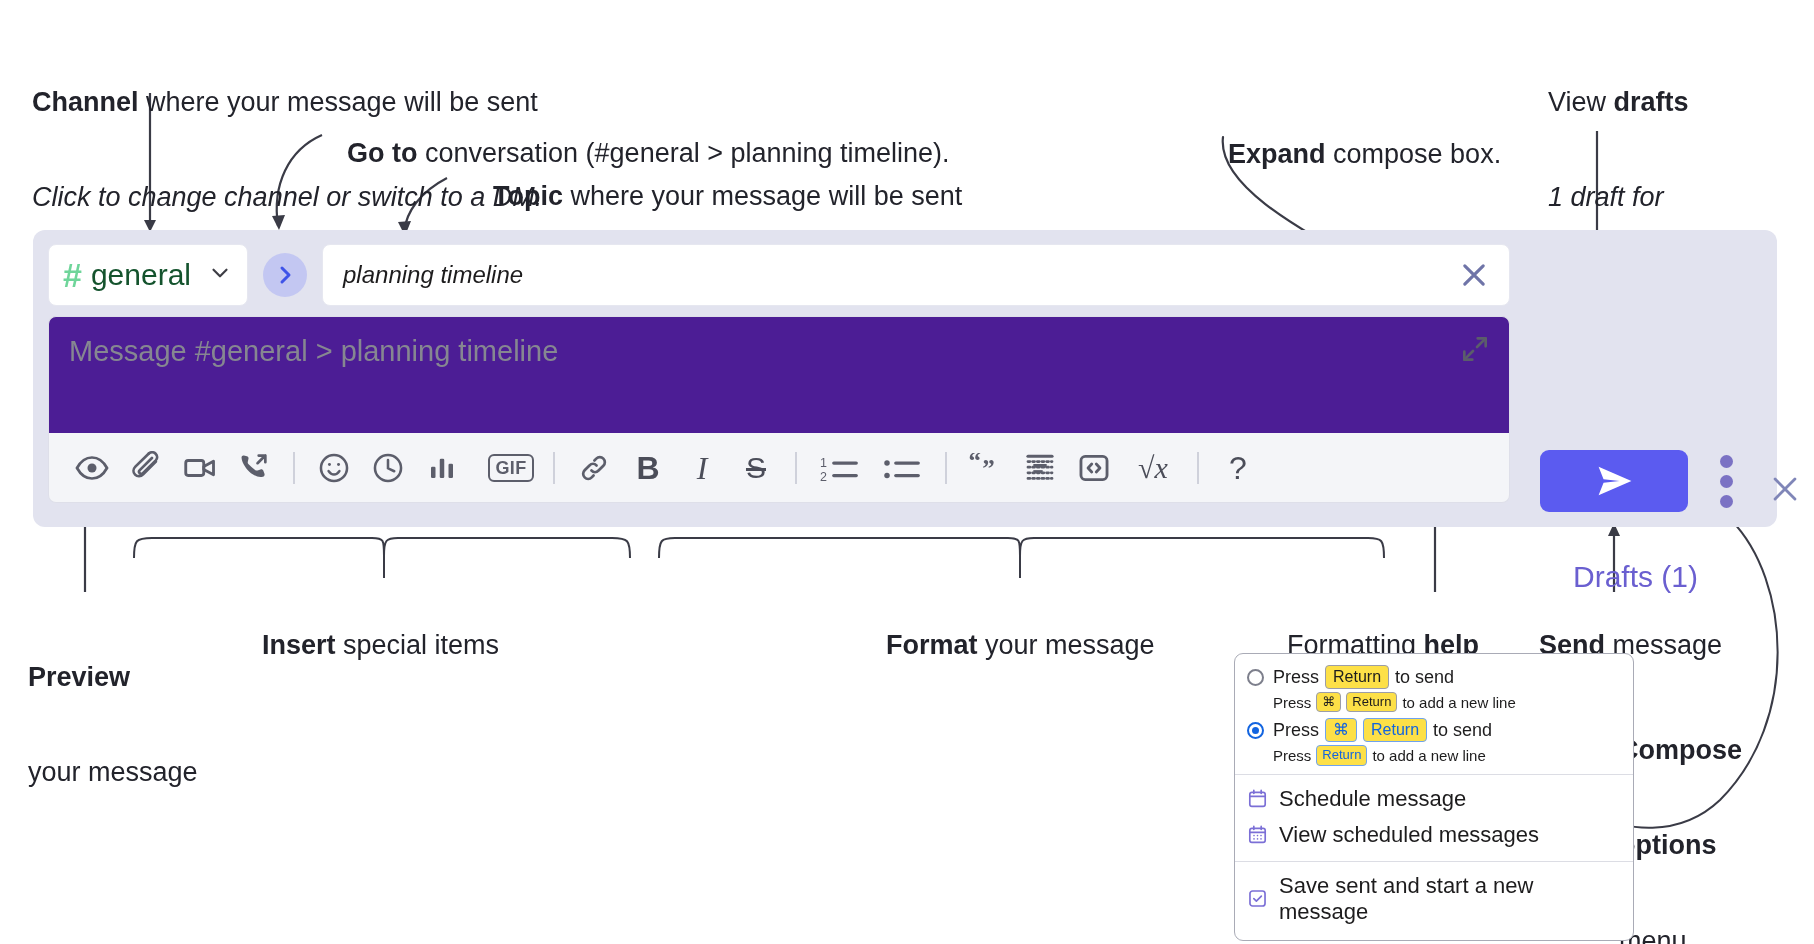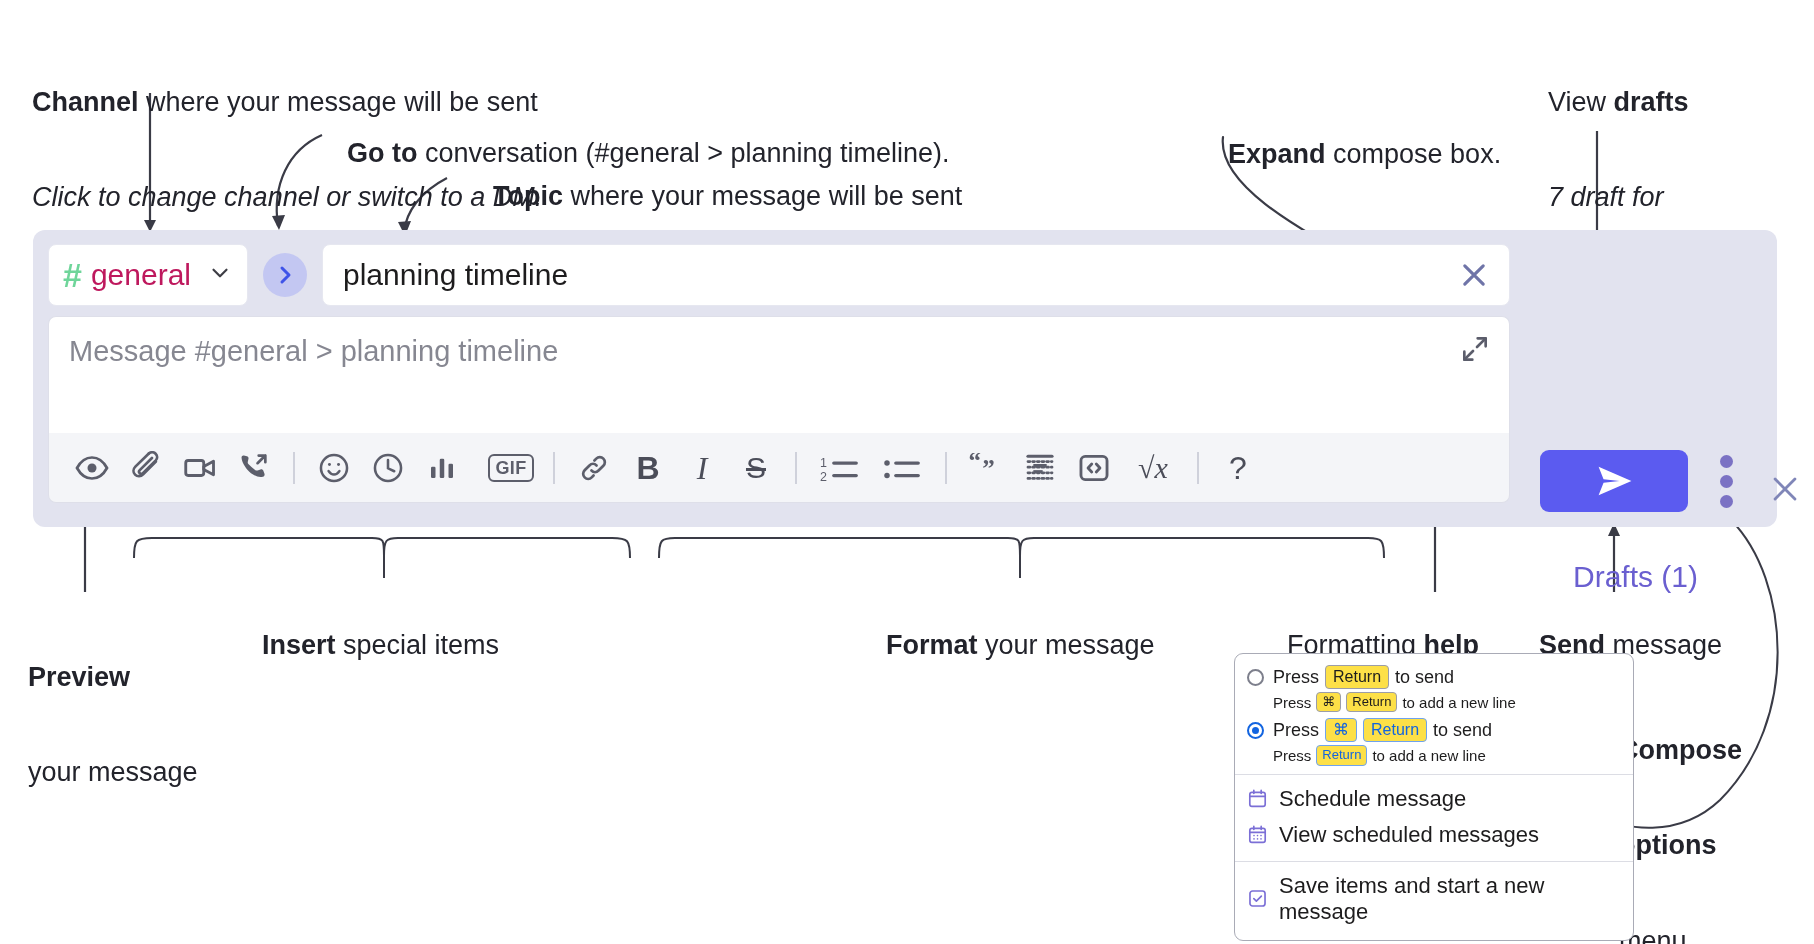--- a/index.html
+++ b/index.html
@@ -30,41 +30,41 @@
   }
 
   .row-top{position:absolute;left:0;top:0;height:62px;width:100%;display:flex;align-items:center;}
 
   #channel-select{
     width:200px;height:62px;background:#fff;border-radius:8px;
     display:flex;align-items:center;gap:9px;padding:0 14px;box-sizing:border-box;
     border:1px solid #e6e7f0;
   }
   #channel-select .hash{color:#6fd59a;font-size:34px;font-weight:700;line-height:1;}
-  #channel-name{font-size:30px;color:#be185d;}
+  #channel-name{font-size:30px;color:#14532d;}
   #channel-caret{margin-left:auto;color:#3d3d45;}
 
   #goto-btn{
     width:44px;height:44px;border-radius:50%;background:#c3c7f2;
     display:flex;align-items:center;justify-content:center;
     margin-left:15px;margin-right:15px;flex:none;
   }
   #goto-btn svg{display:block;}
 
   #topic-field{
     flex:1;height:62px;background:#fff;border-radius:8px;border:1px solid #e6e7f0;
     display:flex;align-items:center;padding:0 18px 0 20px;box-sizing:border-box;
   }
-  #topic-value{font-size:30px;color:#1d1c1d;flex:1;}
+  #topic-value{font-size:24px;color:#1d1c1d;flex:1;font-style:italic;}
   #topic-clear{color:#6f74a8;display:flex;align-items:center;}
 
   
   #msg-box{
     position:absolute;left:0;top:72px;width:100%;height:118px;
-    background:#ffffff;border:1px solid #dedfe9;border-bottom:none;
+    background:#4c1d95;border:1px solid #dedfe9;border-bottom:none;
     border-radius:8px 8px 0 0;box-sizing:border-box;
   }
   #msg-placeholder{
     position:absolute;left:20px;top:18px;font-size:29px;color:#868791;
   }
   #expand-btn{position:absolute;right:18px;top:16px;color:#5b5d6b;}
 
   
   #toolbar{
     position:absolute;left:0;top:189px;width:100%;height:70px;
@@ -184,21 +184,21 @@
 <div class="ann" style="left:478px;top:149px;">
   <b>Topic</b><span> where your message will be sent</span>
 </div>
 
 <div class="ann" style="left:1213px;top:107px;">
   <b>Expand</b><span> compose box.</span>
 </div>
 
 <div class="ann" style="left:1548px;top:23px;">
   <div><span>View </span><b>drafts</b></div>
-  <div class="it">7 draft for</div>
+  <div class="it">1 draft for</div>
   <div class="it">this conversation</div>
 </div>
 
 <div class="ann" style="left:28px;top:598px;">
   <div><b>Preview</b></div>
   <div>your message</div>
 </div>
 
 <div class="ann" style="left:247px;top:598px;">
   <b>Insert</b><span> special items</span>
@@ -493,15 +493,15 @@
 
   <div class="menu-div"></div>
 
   <div class="menu-item" style="padding-bottom:9px;">
     <span class="mi-icon">
       <svg width="21" height="21" viewBox="0 0 24 24" fill="none" stroke="currentColor" stroke-width="1.9" stroke-linecap="round" stroke-linejoin="round">
         <rect x="3.4" y="3.4" width="17.2" height="17.2" rx="3"></rect>
         <path d="M7.8 12.1 L10.7 15 L16.4 9.2"></path>
       </svg>
     </span>
-    <span>Save items and start a new message</span>
+    <span>Save sent and start a new message</span>
   </div>
 </div>
 
 </body></html>

